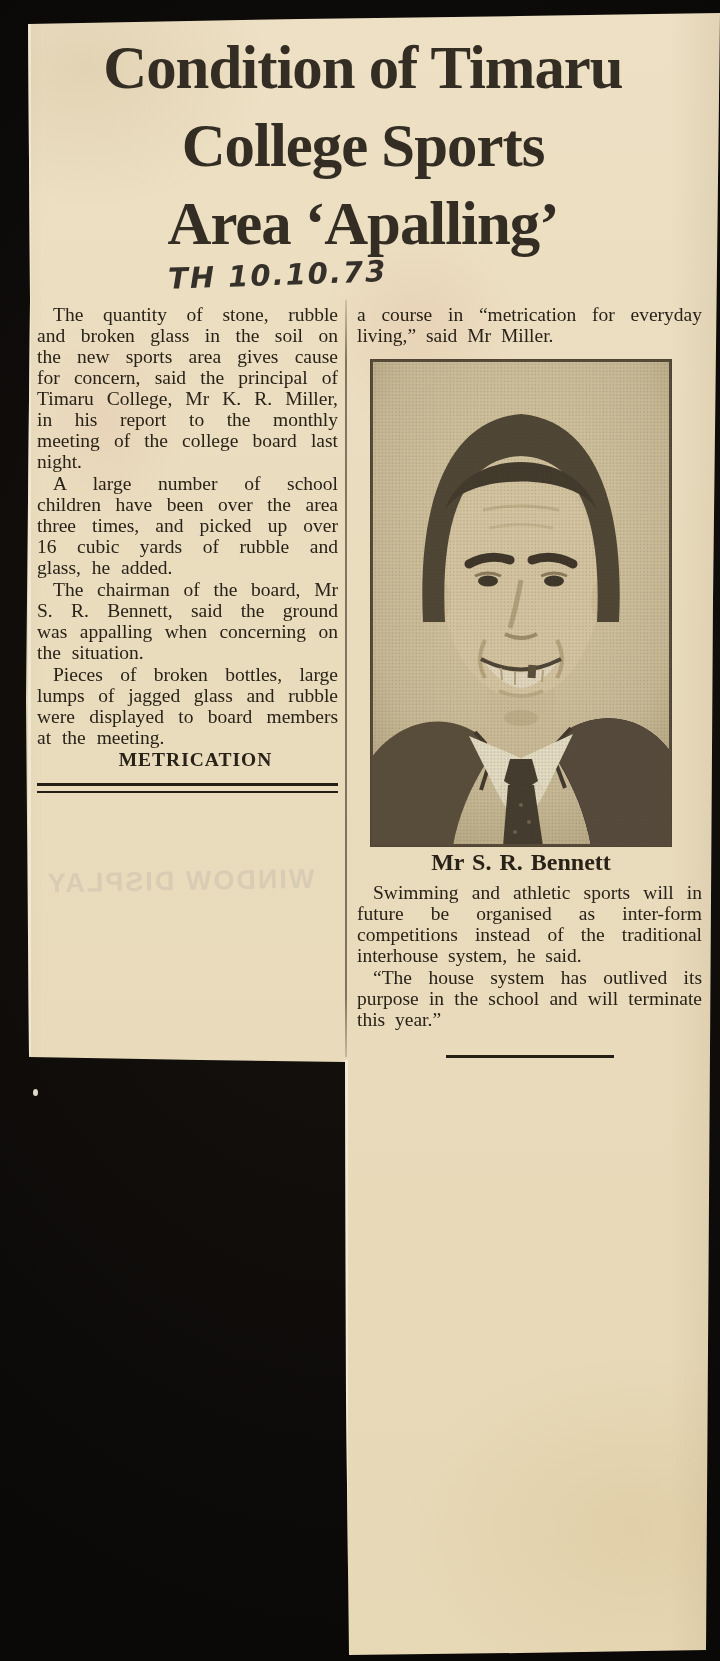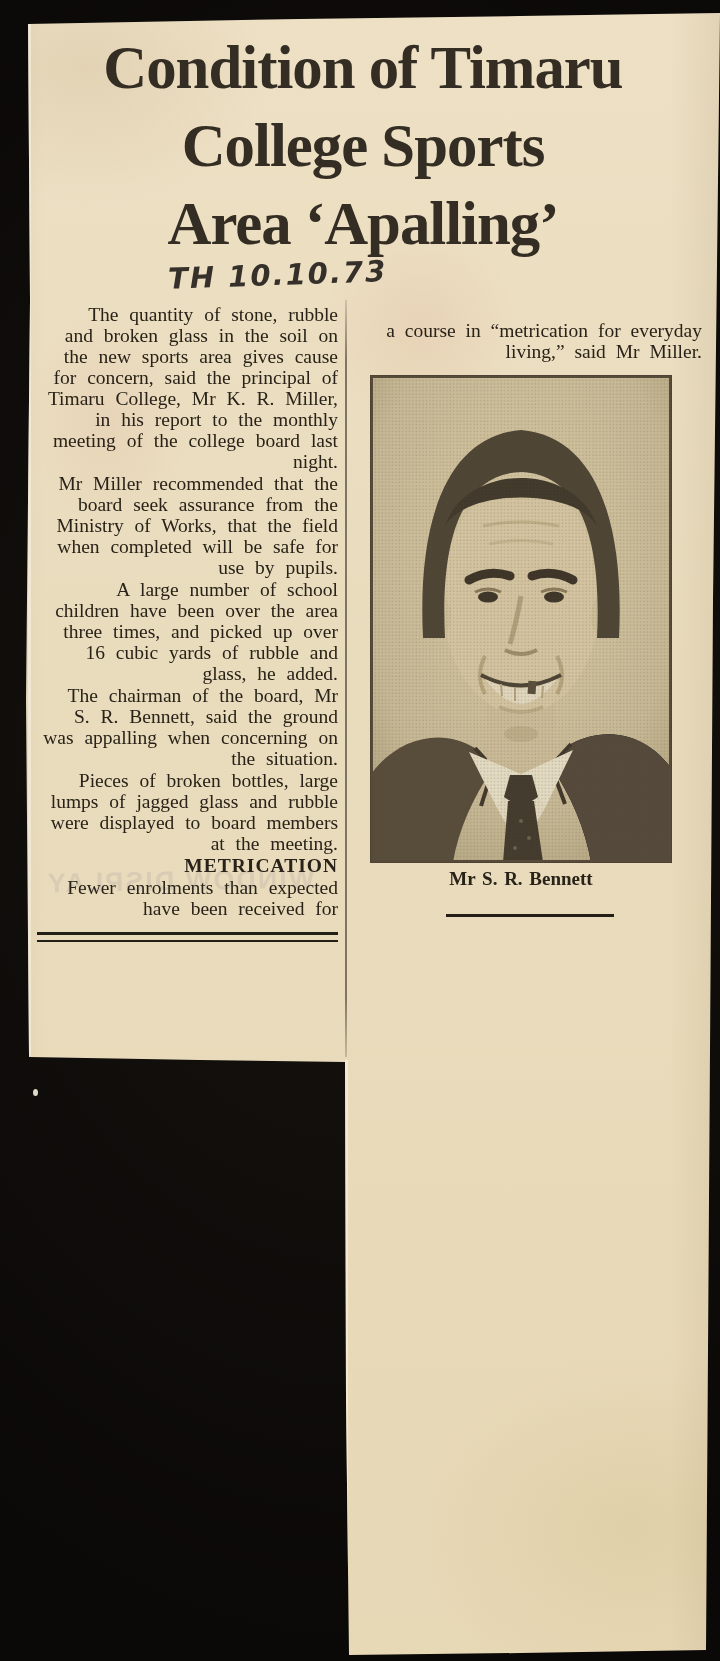--- a/index.html
+++ b/index.html
@@ -39,44 +39,44 @@
   .annotation {
     position:absolute; left:168px; top:256px; width:330px;
     font-family:"DejaVu Sans", sans-serif; font-style:italic; font-weight:600;
     font-size:29px; letter-spacing:2px; color:#35302a;
     transform:rotate(-2deg);
   }
   .col {
     position:absolute; color:#282218;
     font-size:19.5px; line-height:21px; text-align:justify;
   }
-  .col p { margin:0; text-indent:16px;text-align:right; }
+  .col p { margin:0; text-indent:16px; }
   .col p + p { margin-top:1px; }
   .col-left  { left:37px;  top:304px; width:301px; word-spacing:6px; }
-  .col-right { left:357px; top:320px; width:345px; word-spacing:5px; }
+  .col-right { left:357px; top:304px; width:345px; word-spacing:5px; }
   .no-indent { text-indent:0 !important; }
   .divider {
     position:absolute; left:345px; top:300px; width:2px; height:757px;
     background:linear-gradient(180deg, rgba(58,48,38,0.15), rgba(58,48,38,0.6) 8%, rgba(58,48,38,0.6) 92%, rgba(58,48,38,0.2));
   }
   .subhead {
     text-align:center; font-weight:700; font-size:19.5px;
     letter-spacing:1px; margin:13px 0 5px; text-indent:0;
   }
   .double-rule {
     margin-top:13px; height:5px;
     border-top:3px solid #241f16; border-bottom:2px solid #241f16;
   }
   figure.photo { margin:13px 0 4px 13px; width:302px; }
   .photo-frame {
     width:300px; height:486px; border:1px solid #4e4334;
     background:#cdbfa0; overflow:hidden;
   }
   .caption {
-    text-align:center; font-weight:700; font-size:19px;
+    text-align:center; font-weight:700; font-size:24px;
     color:#282218; margin:5px 0 9px; word-spacing:2px;
   }
   .end-rule {
     width:168px; height:3px; background:#241f16; margin:25px auto 0;
   }
   .ghost {
     position:absolute; left:30px; top:866px; width:300px; text-align:center;
     font-family:"Liberation Sans", sans-serif; font-weight:700; font-size:27px;
     letter-spacing:2px; color:rgba(95,82,125,0.11);
     transform:scaleX(-1) rotate(1deg);
@@ -102,26 +102,24 @@
     </div>
 
     <div class="annotation">TH 10.10.73</div>
 
     <div class="ghost">WINDOW DISPLAY</div>
 
     <div class="divider"></div>
 
     <div class="col col-left">
       <p>The quantity of stone, rubble and broken glass in the soil on the new sports area gives cause for concern, said the principal of Timaru College, Mr K. R. Miller, in his report to the monthly meeting of the college board last night.</p>
-      <p>Mr Miller recommended that the board seek assurance from the Ministry of Works, that the field when completed will be safe for use by pupils.</p>
       <p>A large number of school children have been over the area three times, and picked up over 16 cubic yards of rubble and glass, he added.</p>
       <p>The chairman of the board, Mr S. R. Bennett, said the ground was appalling when concerning on the situation.</p>
       <p>Pieces of broken bottles, large lumps of jagged glass and rubble were displayed to board members at the meeting.</p>
       <p class="subhead">METRICATION</p>
-      <p>Fewer enrolments than expected have been received for</p>
       <div class="double-rule"></div>
     </div>
 
     <div class="col col-right">
       <p class="no-indent">a course in “metrication for everyday living,” said Mr Miller.</p>
 
       <figure class="photo">
         <div class="photo-frame">
           <svg width="300" height="486" viewBox="0 0 300 486" xmlns="http://www.w3.org/2000/svg">
             <defs>
@@ -189,18 +187,20 @@
             <ellipse cx="150" cy="358" rx="17" ry="8" fill="#b7a57f" opacity="0.55"></ellipse>
 
             <rect width="300" height="486" fill="url(#halftone)" opacity="0.22"></rect>
             <rect width="300" height="486" fill="#8a7a5a" opacity="0.07"></rect>
             <rect x="1" y="1" width="298" height="484" fill="none" stroke="#564a39" stroke-width="2"></rect>
           </svg>
         </div>
         <figcaption class="caption">Mr S. R. Bennett</figcaption>
       </figure>
 
+      <p>Swimming and athletic sports will in future be organised as inter-form competitions instead of the traditional interhouse system, he said.</p>
+      <p>“The house system has outlived its purpose in the school and will terminate this year.”</p>
       <div class="end-rule"></div>
     </div>
   </div>
 
   <div class="speck"></div>
 </div>
 
 </body></html>

